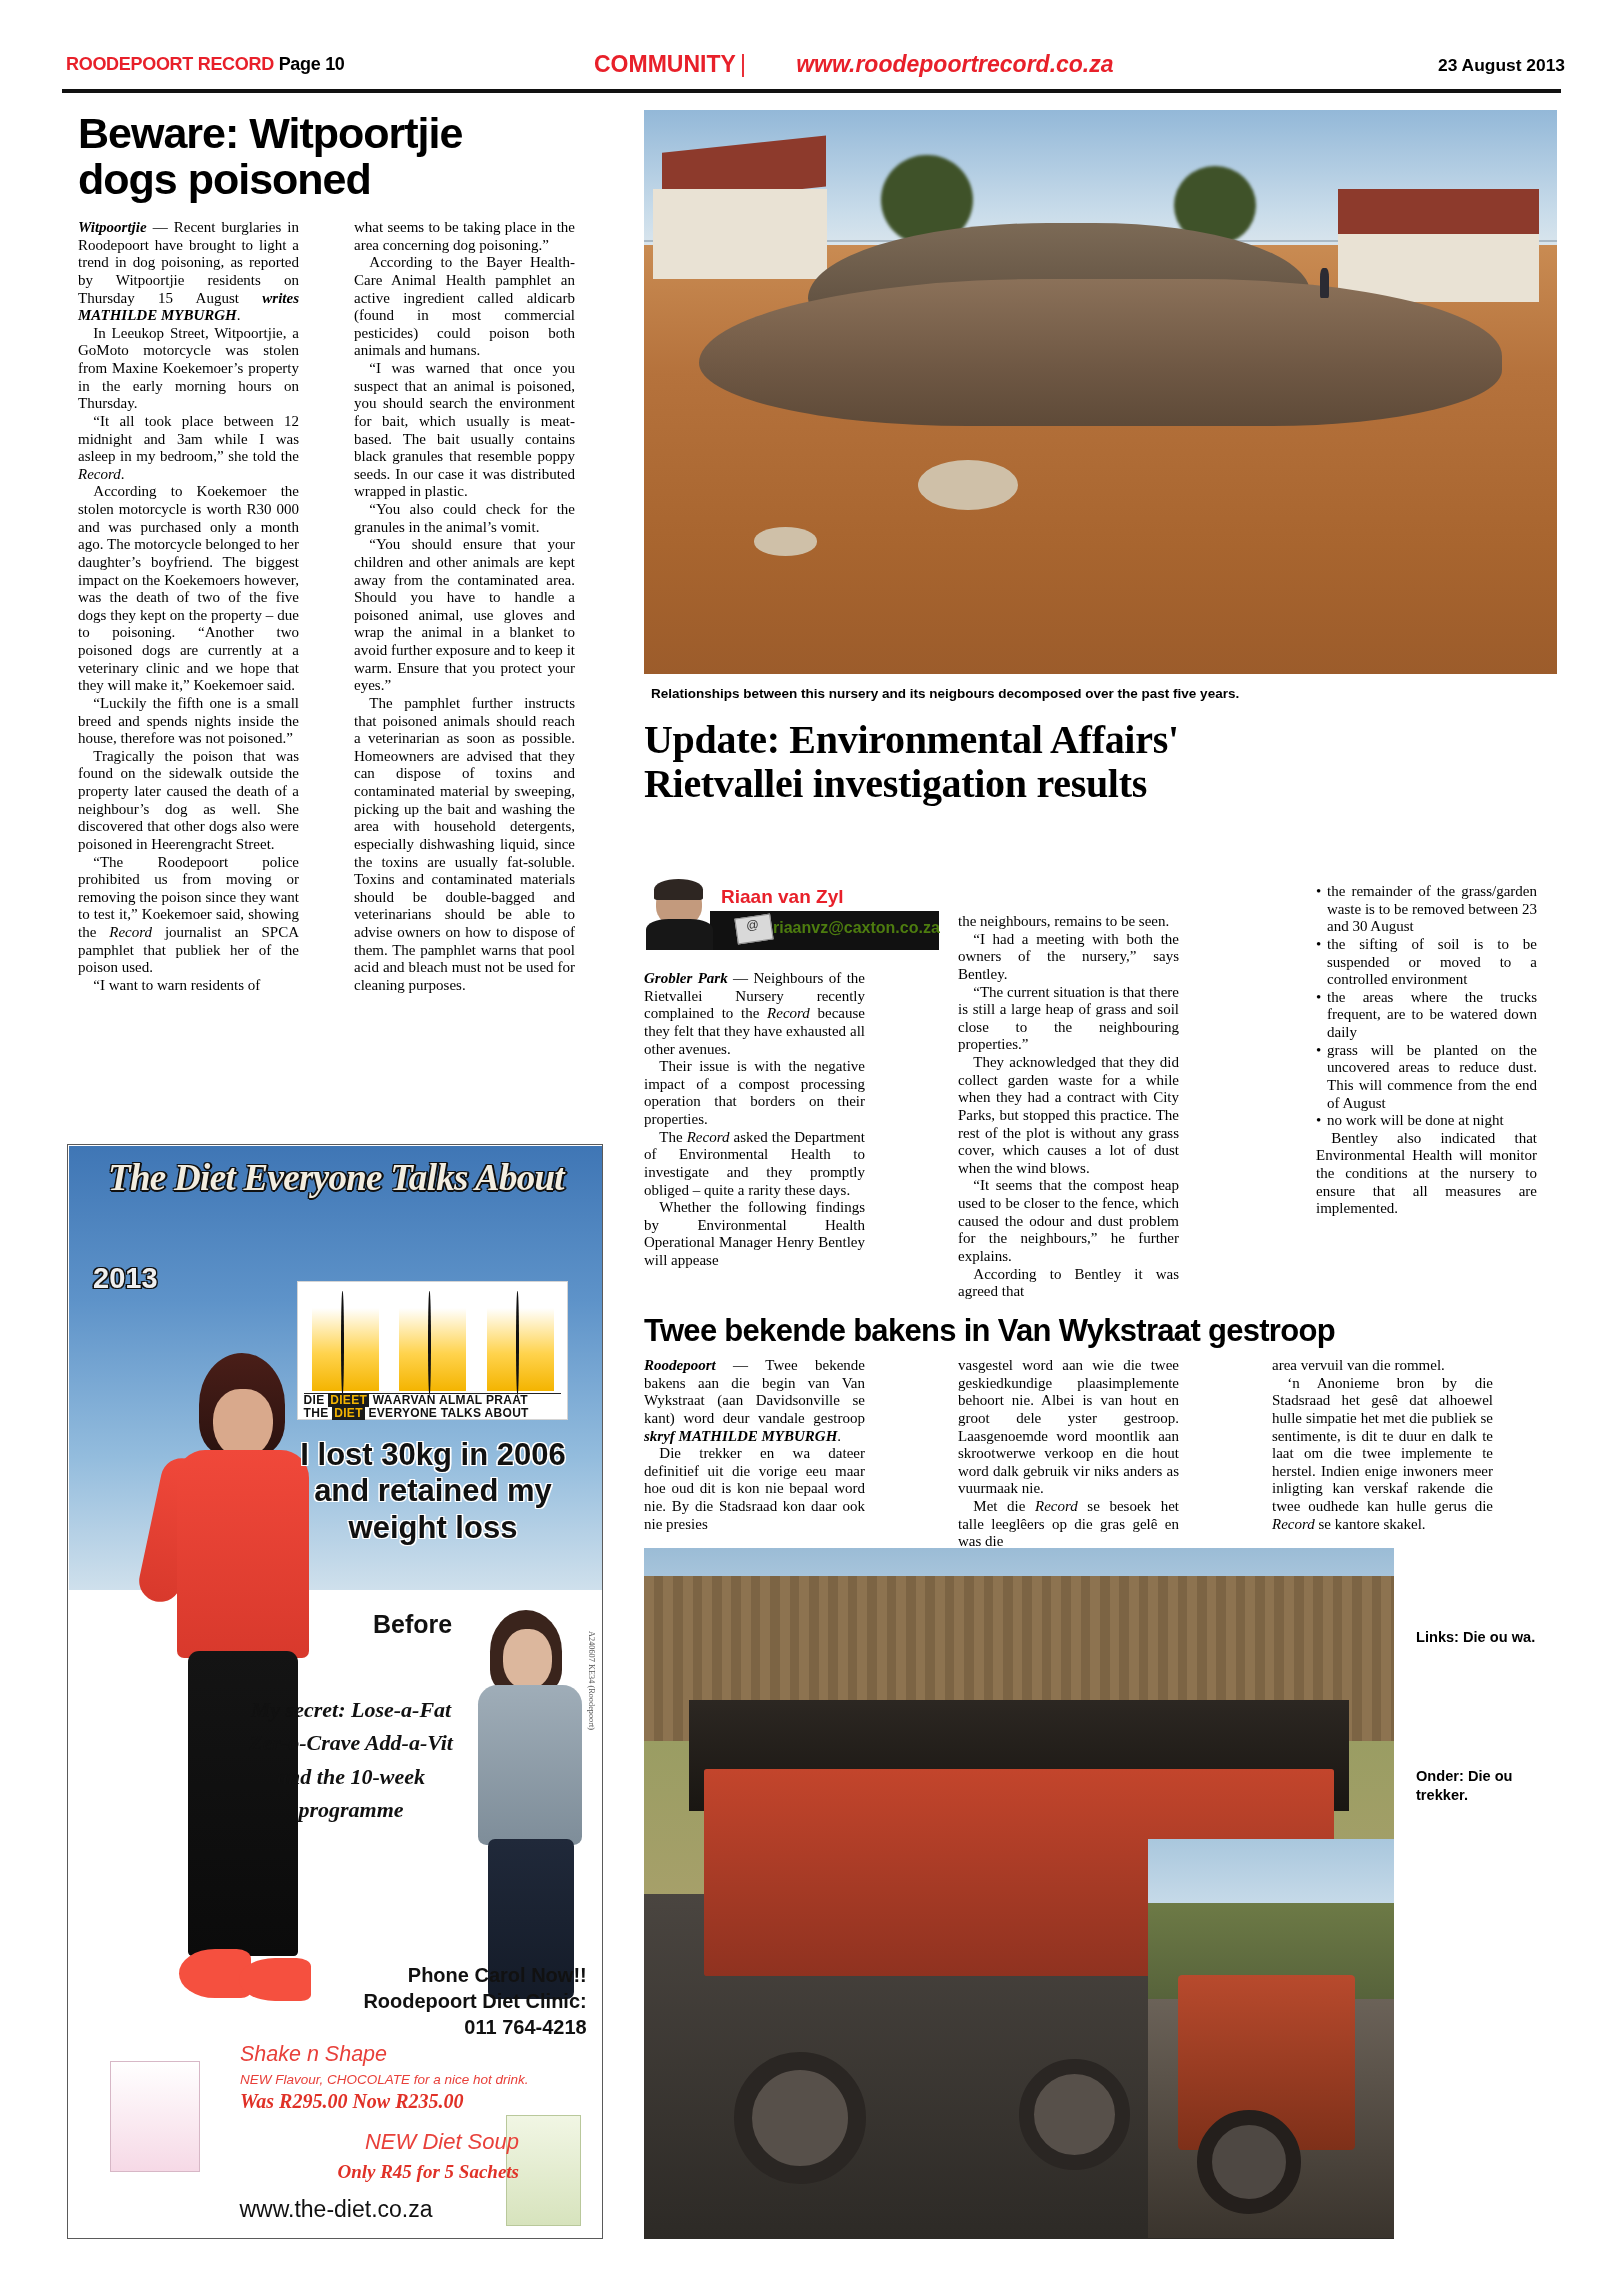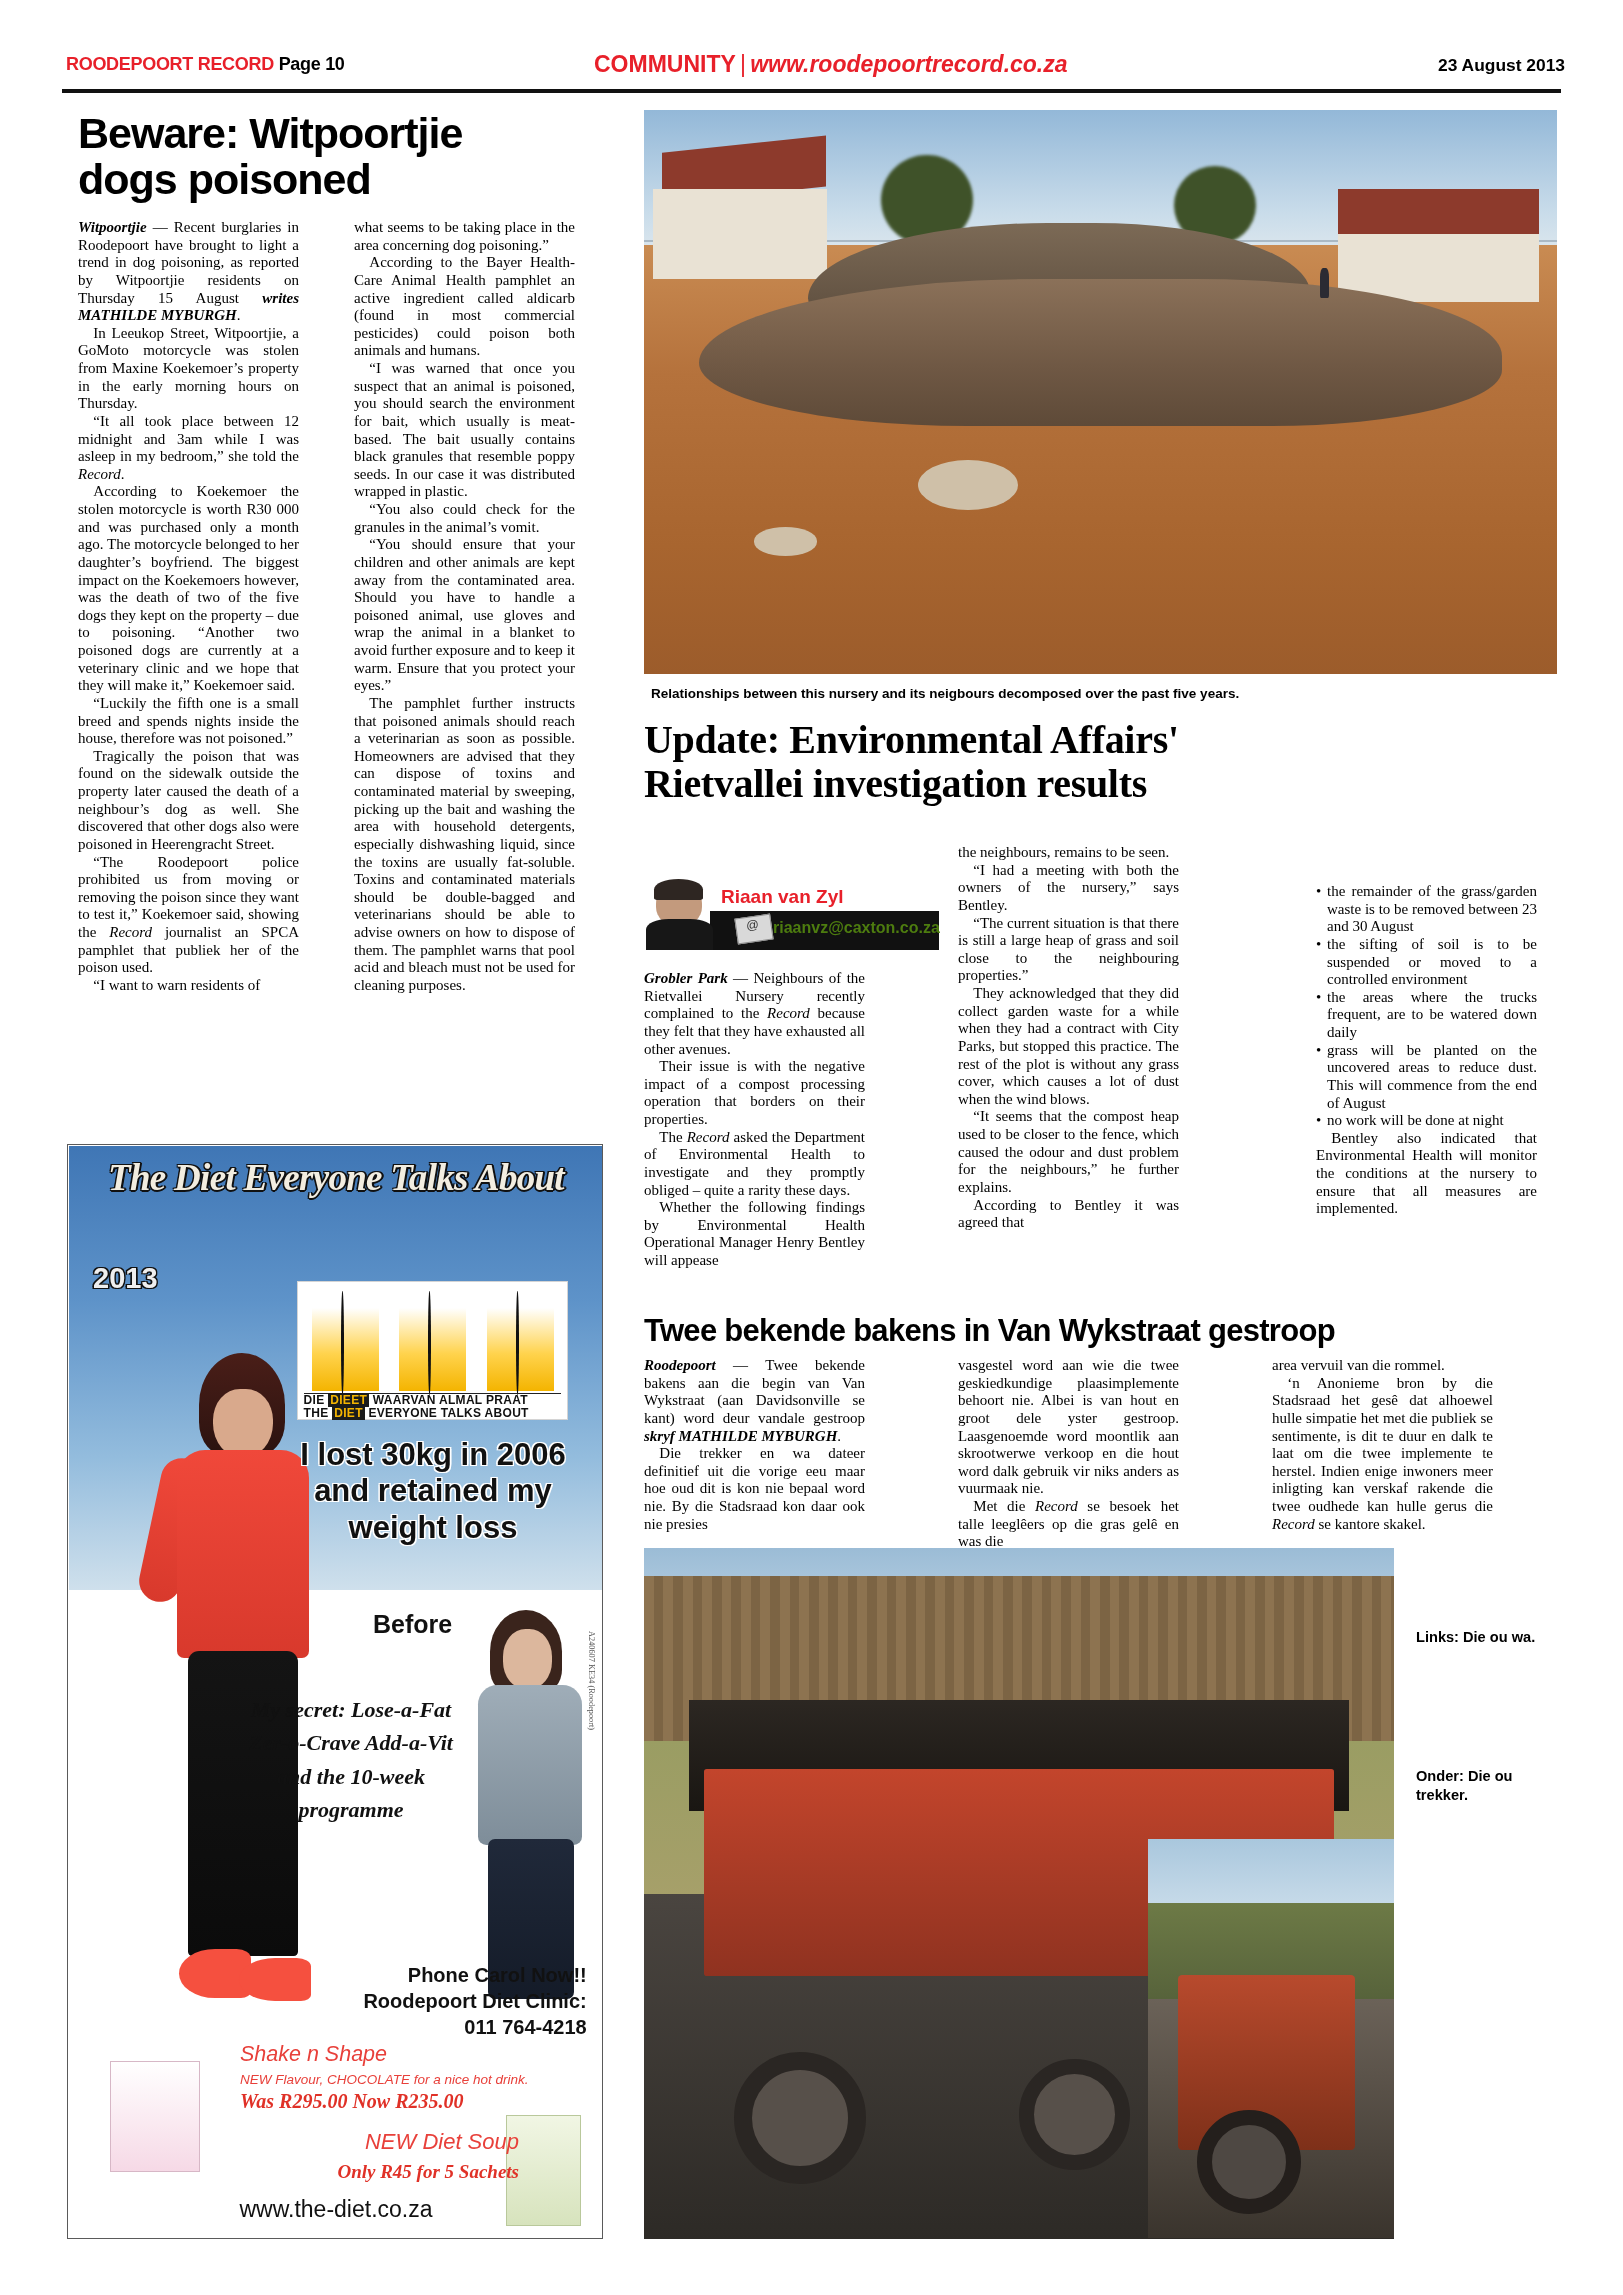--- a/index.html
+++ b/index.html
@@ -13,21 +13,21 @@
   .page { position:absolute; inset:0; padding:0; }
 
   
   .masthead { position:absolute; left:66px; top:54px; width:1499px; height:33px; }
   .mh-left { position:absolute; left:0; top:0; font-family:"Liberation Sans",sans-serif;
     font-weight:bold; font-size:18px; letter-spacing:-0.3px; white-space:nowrap;}
   .mh-left .red { color:#e8202a; }
   .mh-center { position:absolute; left:528px; top:-2.8px; font-family:"Liberation Sans",sans-serif;
     font-weight:bold; font-size:23px; color:#e8202a; white-space:nowrap;}
   .mh-center .bar { color:#e8202a; font-weight:normal; padding:0 4.2px;}
-  .mh-center .url { font-style:italic; }
+  .mh-center .url { font-style:italic;margin-left:46px; }
   .mh-right { position:absolute; right:0; top:1.4px; font-family:"Liberation Sans",sans-serif;
     font-weight:bold; font-size:17.4px; white-space:nowrap;}
   .rule-top { position:absolute; left:62px; top:89px; width:1499px; height:3.5px; background:#111; }
 
   
   .a1-head { position:absolute; left:78px; top:111px; width:458px;
     font-family:"Liberation Sans",sans-serif; font-weight:bold; font-size:43px;
     line-height:1.06; letter-spacing:-1px; }
   .colwrap { position:absolute; font-size:15px; line-height:1.175; text-align:justify;
      hyphens:auto; -webkit-hyphens:auto; }
@@ -80,21 +80,21 @@
   .by-name { position:absolute; left:75px; top:9.7px; font-family:"Liberation Sans",sans-serif;
      font-weight:bold; font-size:19px; color:#e8202a; }
   .by-mail { position:absolute; left:127px; top:43px; font-family:"Liberation Sans",sans-serif;
      font-weight:bold; font-size:16px; color:#4d7c0f; }
   .by-envelope { position:absolute; left:90px; top:40px; width:36px; height:26px;
      background:#d9d9d9; border:0.7px solid #8d8d8d; transform:rotate(-8deg); }
   .by-envelope::after { content:"@"; position:absolute; left:9.7px; top:1.4px;
      font-family:"Liberation Sans",sans-serif; font-size:12.5px; color:#333; }
 
   #a2c1 { left:644px; top:970px; width:221px; }
-  #a2c2 { left:958px; top:844px; width:221px; }
+  #a2c2 { left:958px; top:913px; width:221px; }
   #a2c3 { left:1316px; top:883px; width:221px; }
   .bullets { margin:0; padding:0; list-style:none; }
   .bullets li { text-indent:0; padding-left:11px; position:relative; text-align:justify; }
   .bullets li::before { content:"•"; position:absolute; left:0; top:0; }
 
   
   .a3-head { position:absolute; left:644px; top:1313px; width:909px;
      font-family:"Liberation Sans",sans-serif; font-weight:bold; font-size:31px;
      letter-spacing:-0.7px; }
   #a3c1 { left:644px; top:1357px; width:221px; }

